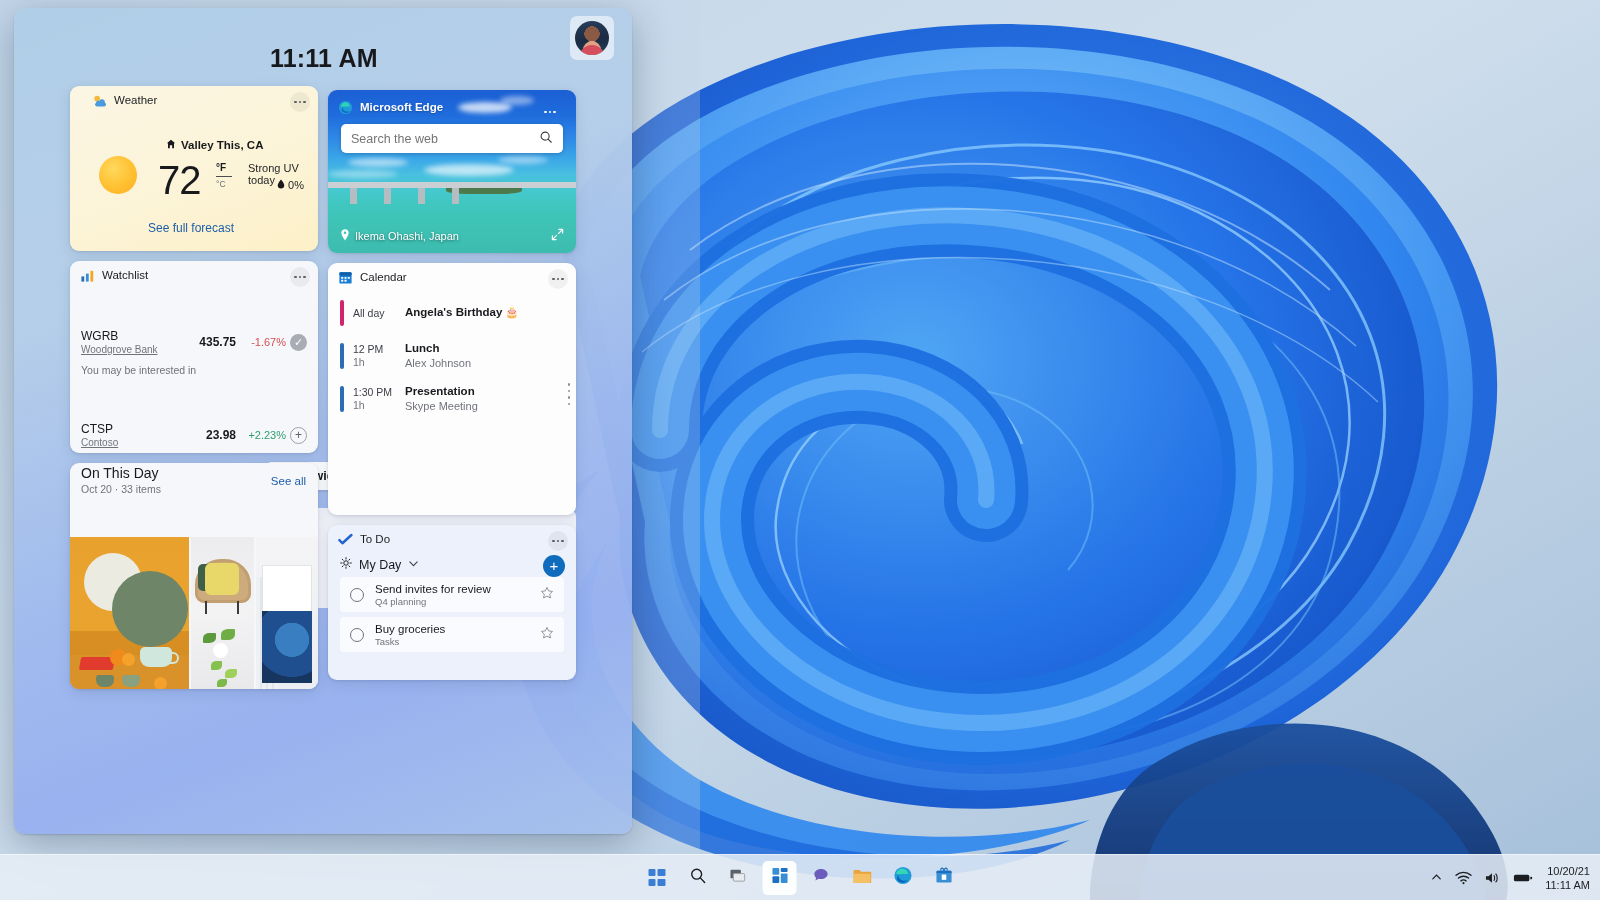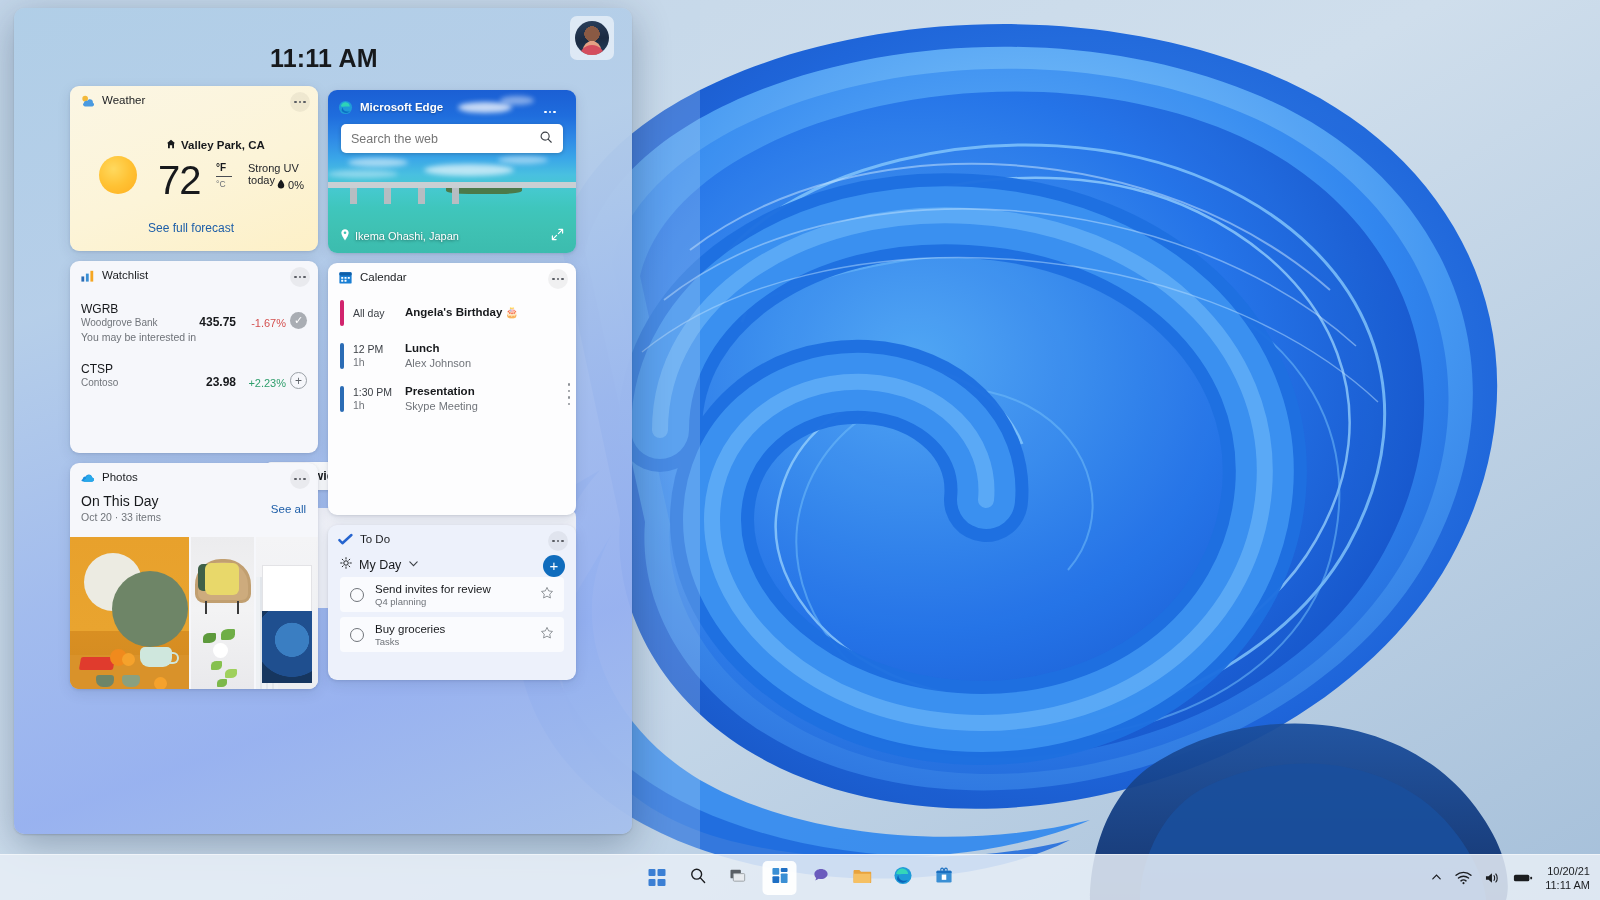--- a/index.html
+++ b/index.html
@@ -126,20 +126,21 @@
   .w-more i { width: 2.6px; height: 2.6px; border-radius: 50%; background: #5a5d63; display: block; }
   .w-more.light i { background: #ffffff; }
   .w-more.light { background: rgba(255,255,255,0.0); }
 
   .icon-sq { width: 15px; height: 15px; flex: 0 0 15px; position: relative; }
 
   
   #weather-widget {
     height: 165px;
     background: linear-gradient(160deg,#fbf6e4 0%, #fcf4d8 55%, #fdf0c7 100%);
+    padding-left: 12px;
   }
   #sun {
     position: absolute; left: 29px; top: 70px;
     width: 38px; height: 38px; border-radius: 50%;
     background: radial-gradient(circle at 38% 34%, #ffd95e 0%, #ffc234 50%, #ffae1f 100%);
   }
   #wx-loc {
     position: absolute; left: 96px; top: 53px;
     font-size: 11.5px; color: #17191c; font-weight: 600;
     display: flex; align-items: center; gap: 5px;
@@ -164,24 +165,24 @@
     font-size: 11px; color: #24262a;
     display: flex; align-items: center; gap: 3px;
   }
   #wx-link {
     position: absolute; left: 78px; bottom: 16px;
     font-size: 12px; color: #1d5ea8; cursor: pointer;
   }
 
   
   #watchlist-widget { height: 192px; }
-  .stock-row { display: flex; align-items: flex-end; padding: 0 11px; height: 40px; }
+  .stock-row { display: flex; align-items: center; padding: 0 11px; height: 40px; margin-top: 33px; }
   .stock-name { flex: 1; }
   .stock-sym { font-size: 12px; color: #17191c; line-height: 14px; }
-  .stock-co { font-size: 10px; color: #70747a; line-height: 13px; }
+  .stock-co { font-size: 10px; color: #70747a; line-height: 13px; text-decoration: underline; }
   .stock-price { font-size: 12px; font-weight: 700; color: #17191c; width: 48px; text-align: right; }
   .stock-chg { font-size: 11px; width: 54px; text-align: right; padding-right: 4px; }
   .chg-down { color: #d4504f; }
   .chg-up { color: #2e9e6b; }
   .stock-btn {
     width: 17px; height: 17px; border-radius: 50%;
     display: flex; align-items: center; justify-content: center;
     font-size: 11px; cursor: pointer;
   }
   .stock-btn.checked { background: #a9adb3; color: #fff; }
@@ -481,21 +482,21 @@
                   <i></i>
                 </span>
             </div>
             <div id="sun"></div>
             <div id="wx-loc">
               <span>
                 <svg viewBox="0 0 12 12" width="10" height="10">
                     <path d="M6 1L1 5.2h1.4V11h2.2V7.6h2.8V11h2.2V5.2H11z" fill="#17191c"></path>
                   </svg>
               </span>
-              <span>Valley Park, CA</span>
+              <span>Valley This, CA</span>
             </div>
             <div id="wx-temp">72</div>
             <div id="wx-units">
               <div class="f">°F</div>
               <div class="bar"></div>
               <div class="c">°C</div>
             </div>
             <div id="wx-uv">Strong UV today</div>
             <div id="wx-precip">
               <span>
@@ -542,34 +543,20 @@
                 <div class="stock-sym">CTSP</div>
                 <div class="stock-co">Contoso</div>
               </div>
               <div class="stock-price">23.98</div>
               <div class="stock-chg chg-up">+2.23%</div>
               <div class="stock-btn plus">+</div>
             </div>
           </div>
 
           <div class="widget" id="photos-widget">
-            <div class="w-head">
-              <span class="icon-sq">
-                <svg viewBox="0 0 16 16" width="15" height="15">
-                  <path d="M4.3 12.5h8.2c1.4 0 2.5-1 2.5-2.3 0-1.2-.9-2.1-2.1-2.3-.2-1.7-1.7-3-3.5-3-1.4 0-2.6.8-3.2 2-.2 0-.4-.1-.6-.1C4.1 6.8 3 7.9 3 9.2c0 .2 0 .4.1.5-.9.3-1.5 1-1.5 1.9" fill="#1a8fe0"></path>
-                  <path d="M4.3 12.5h8.2c1.4 0 2.5-1 2.5-2.3 0-1.2-.9-2.1-2.1-2.3-.3-1.5-1.6-2.6-3.1-2.6-1.9 0-3.4 1.5-3.4 3.3 0 .3 0 .5.1.8-1.3.2-2.3 1.2-2.3 2.4 0 .2 0 .5.1.7z" fill="#28a8ea"></path>
-                </svg>
-              </span>
-              <span class="w-title">Photos</span>
-              <span class="w-more">
-                  <i></i>
-                  <i></i>
-                  <i></i>
-                </span>
-            </div>
             <div id="photos-sub">
               <div id="ph-title">On This Day</div>
               <div id="ph-meta">Oct 20 · 33 items</div>
               <div id="ph-seeall">See all</div>
             </div>
             <div id="ph-grid">
               <div class="ph ph1">
                 <div class="circ-w"></div>
                   <div class="circ-g"></div>
                 <div class="shelf"></div>

